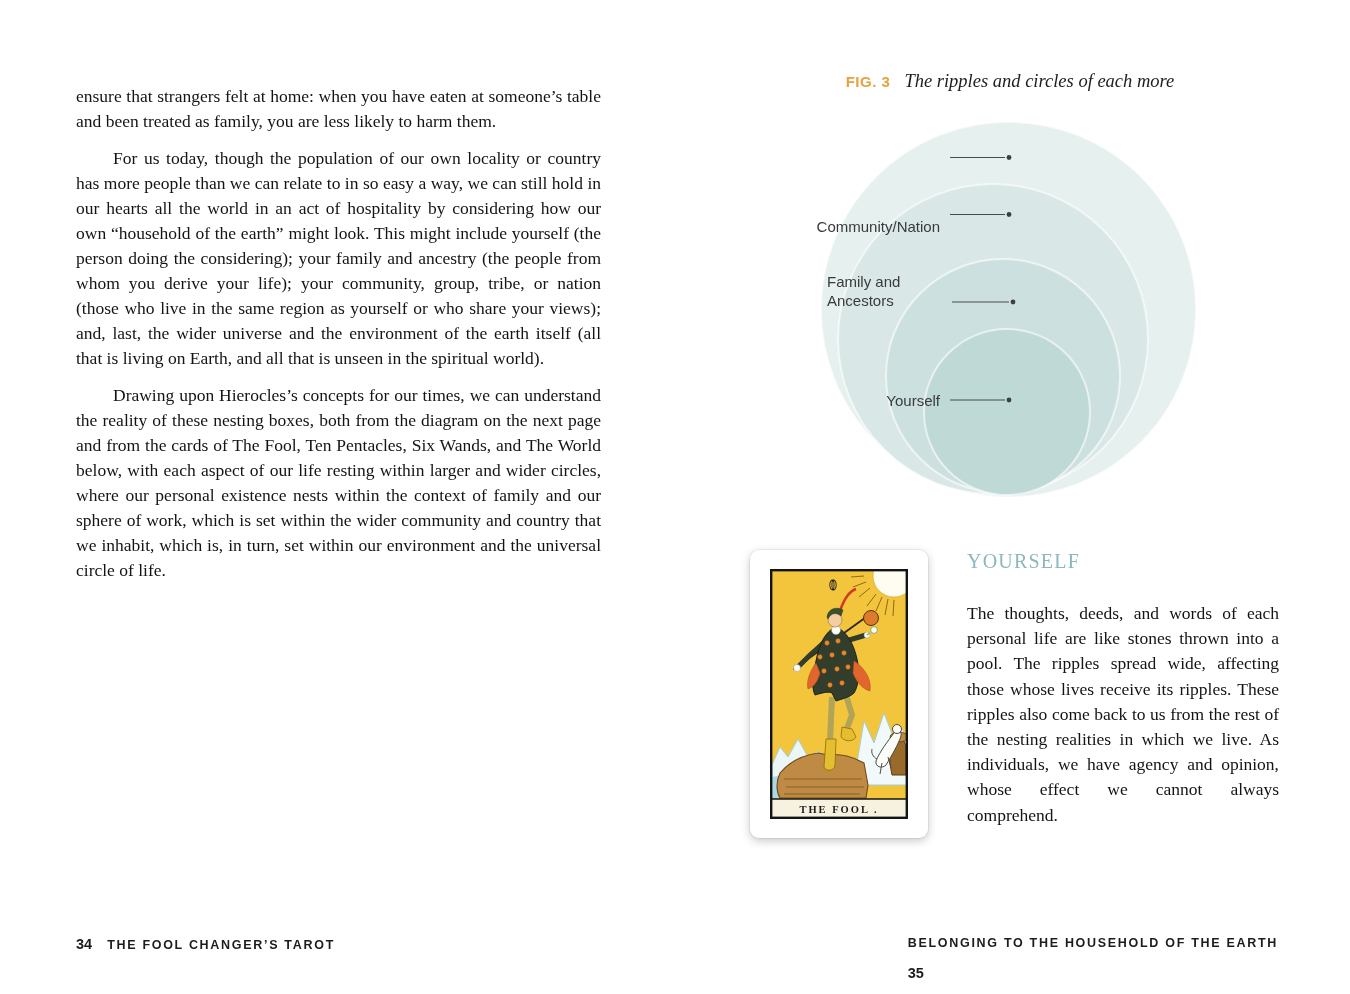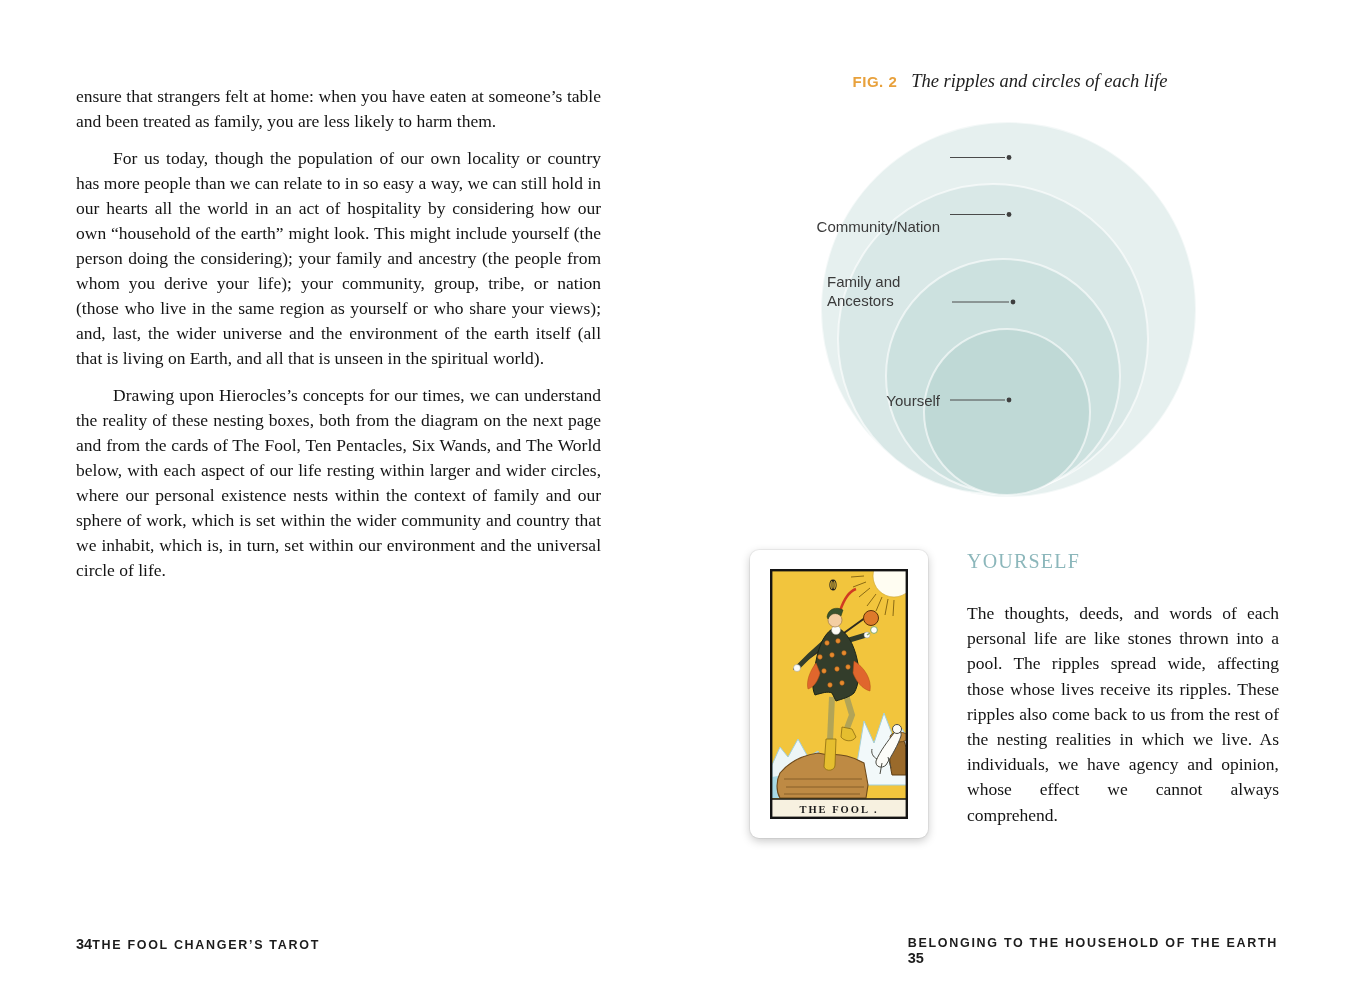--- a/index.html
+++ b/index.html
@@ -13,21 +13,21 @@
 
   
   .body-copy{
     position:absolute;left:76px;top:84px;width:525px;
     font-size:17.5px;line-height:25px;text-align:justify;color:#141414;
   }
   .body-copy p.indent{text-indent:37px;margin-top:12px;}
 
   
   .footer{
-    position:absolute;top:936px;display:flex;align-items:baseline;
+    position:absolute;top:936px;display:flex;align-items:baseline;gap:15px;
     font-family:"Liberation Sans","DejaVu Sans",sans-serif;color:#1c1c1c;
   }
   .footer .running-head{font-size:12.5px;letter-spacing:1.7px;font-weight:600;}
   .footer .page-num{font-size:14.5px;font-weight:700;letter-spacing:0;}
   .footer-left{left:76px;}
   .footer-right{right:72px;flex-direction:column;}
 
   
   .fig-heading{
     position:absolute;left:790px;top:71px;width:440px;text-align:center;
@@ -86,22 +86,22 @@
     </div>
     <footer class="footer footer-left">
       <span class="page-num">34</span>
       <span class="running-head">THE FOOL CHANGER’S TAROT</span>
     </footer>
   </section>
 
   <section>
 
     <div class="fig-heading">
-      <span class="fig-label">FIG. 2</span>
-      <span class="fig-title">The ripples and circles of each life</span>
+      <span class="fig-label">FIG. 3</span>
+      <span class="fig-title">The ripples and circles of each more</span>
     </div>
 
     <div class="diagram">
       <svg width="440" height="420" viewBox="0 0 440 420">
         <circle cx="218.5" cy="209.5" r="187.5" stroke="rgba(255,255,255,0.55)" stroke-width="2" fill="#E6F0EF"></circle>
         <circle cx="203" cy="239" r="155" stroke="rgba(255,255,255,0.6)" stroke-width="2" fill="#D9E8E7"></circle>
         <circle cx="213" cy="276" r="117" stroke="rgba(255,255,255,0.6)" stroke-width="2" fill="#CCE1DF"></circle>
         <circle cx="217" cy="312" r="83" stroke="rgba(255,255,255,0.6)" stroke-width="2" fill="#BFD9D6"></circle>
         <g stroke="#4a4a4a" stroke-width="1">
           <line x1="160" y1="57.5" x2="215" y2="57.5"></line>

